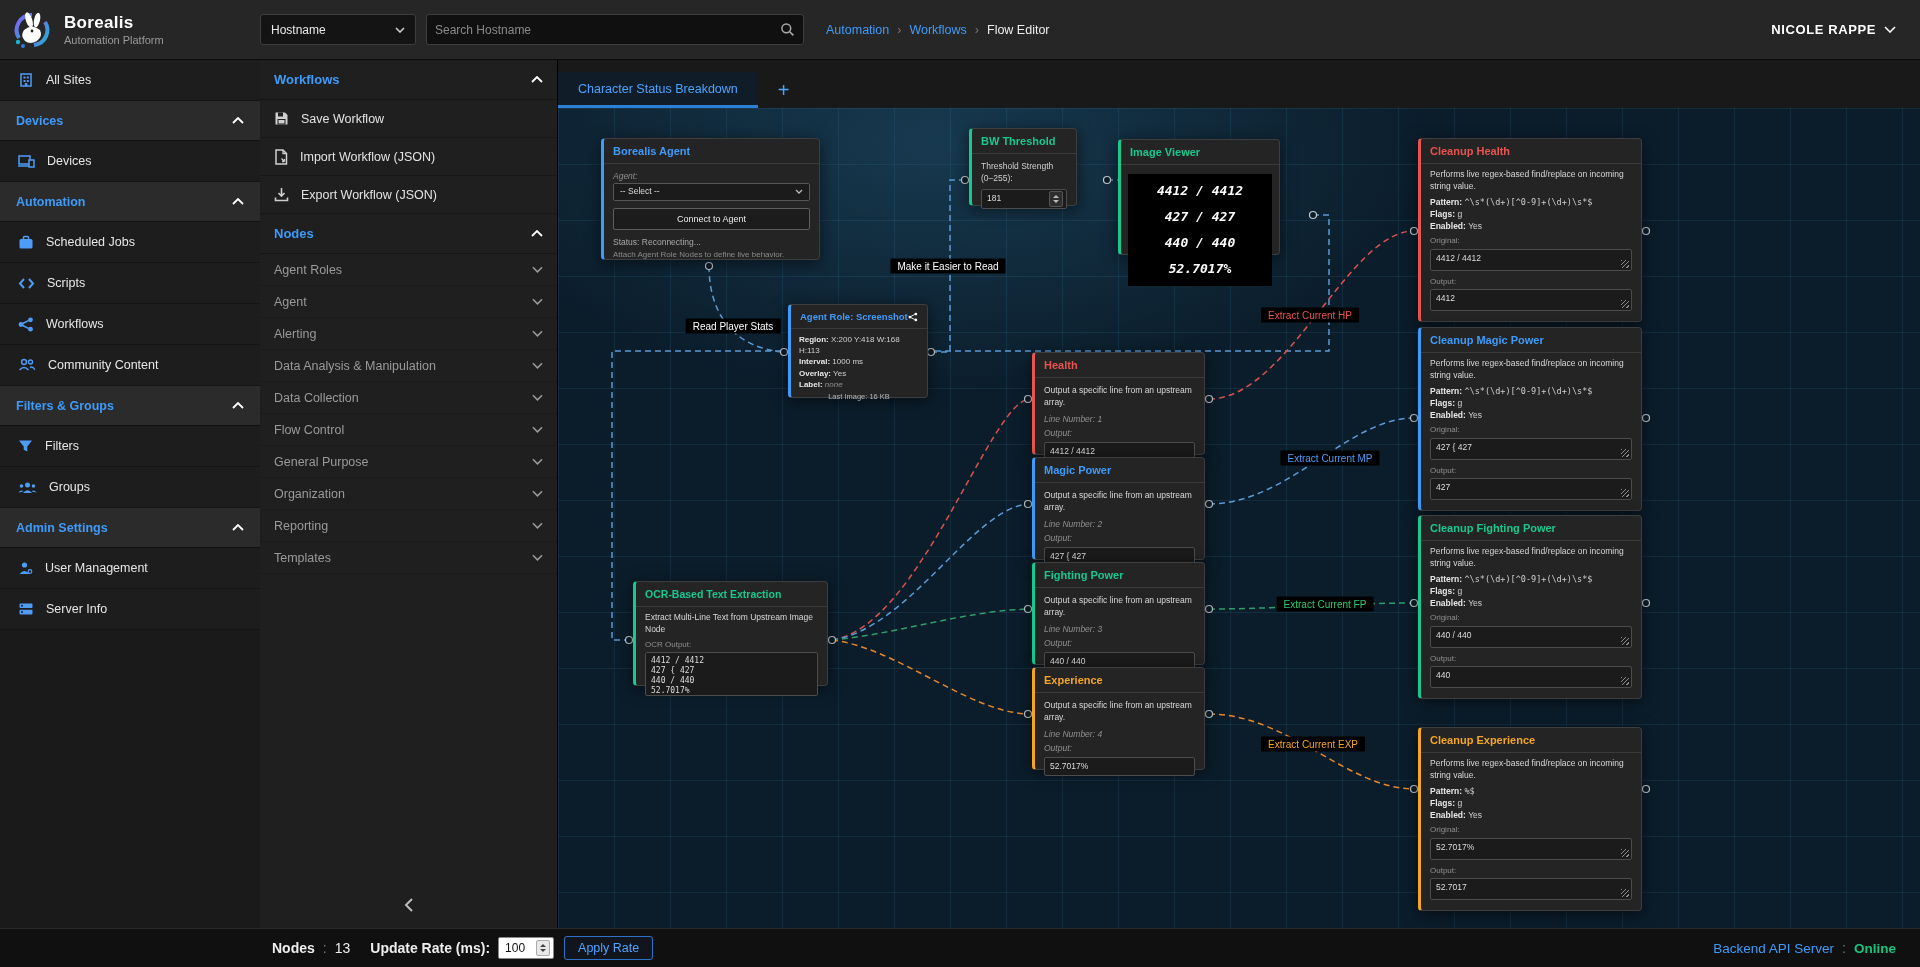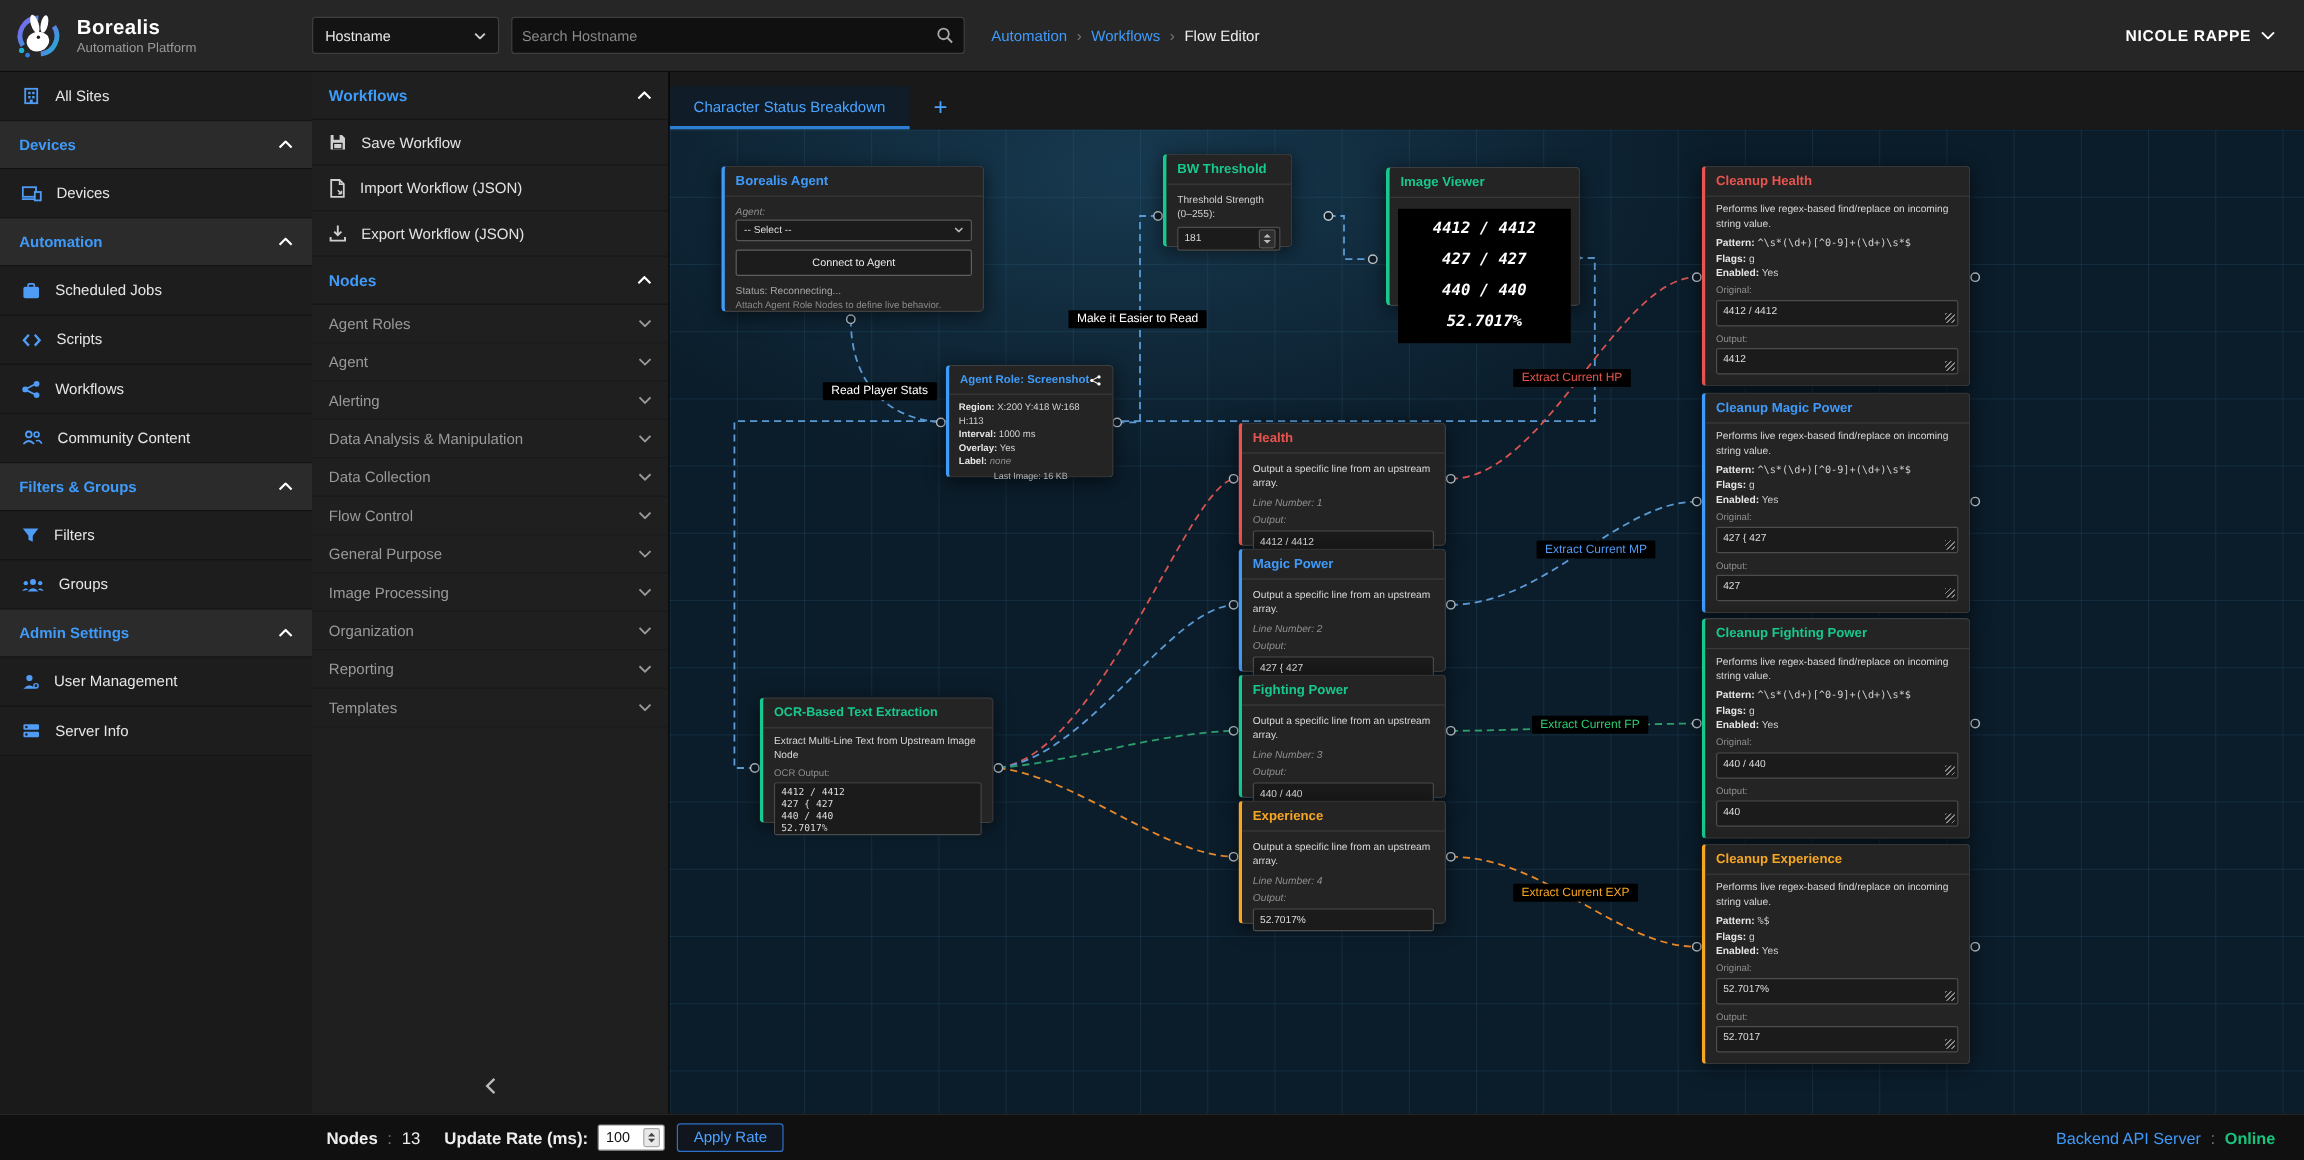--- a/index.html
+++ b/index.html
@@ -381,26 +381,20 @@
           </svg>
         </div>
       <div class="cat-row">
           <span>Flow Control</span>
           <svg class="chev" width="11" height="7" viewBox="0 0 12 7">
             <path d="M1 1 L6 6 L11 1" stroke="#9a9a9a" stroke-width="1.7" fill="none"></path>
           </svg>
         </div>
       <div class="cat-row">
           <span>General Purpose</span>
-          <svg class="chev" width="11" height="7" viewBox="0 0 12 7">
-            <path d="M1 1 L6 6 L11 1" stroke="#9a9a9a" stroke-width="1.7" fill="none"></path>
-          </svg>
-        </div>
-      <div class="cat-row">
-          <span>Image Processing</span>
           <svg class="chev" width="11" height="7" viewBox="0 0 12 7">
             <path d="M1 1 L6 6 L11 1" stroke="#9a9a9a" stroke-width="1.7" fill="none"></path>
           </svg>
         </div>
       <div class="cat-row">
           <span>Organization</span>
           <svg class="chev" width="11" height="7" viewBox="0 0 12 7">
             <path d="M1 1 L6 6 L11 1" stroke="#9a9a9a" stroke-width="1.7" fill="none"></path>
           </svg>
         </div>
@@ -511,21 +505,21 @@
             <div class="fin" style="margin-top:4px;padding-right:20px">
               <span>181</span>
               <span class="spin">
                   <i class="up"></i>
                   <i class="dn"></i>
                 </span>
             </div>
           </div>
         </div>
 
-        <div class="node" style="left:597px;top:31px;width:162px;height:116px;--ac:#17c88f">
+        <div class="node" style="left:560px;top:31px;width:162px;height:116px;--ac:#17c88f">
           <div class="nt">
               <span>Image Viewer</span>
             </div>
           <div class="iv-screen">
             <div>4412 / 4412</div>
             <div>427 / 427</div>
             <div>440 / 440</div>
             <div>52.7017%</div>
           </div>
         </div>
@@ -650,21 +644,21 @@
             <div class="kv"><b>Pattern:</b> <span class="mono">^\s*(\d+)[^0-9]+(\d+)\s*$</span></div>
             <div class="kv"><b>Flags:</b> <span>g</span></div>
             <div class="kv"><b>Enabled:</b> <span>Yes</span></div>
             <div class="flabel" style="margin-top:3px">Original:</div>
             <div class="ta grip">440 / 440</div>
             <div class="flabel">Output:</div>
             <div class="ta grip">440</div>
           </div>
         </div>
 
-        <div class="node" style="left:860px;top:595px;width:224px;height:184px;--ac:#f5a623">
+        <div class="node" style="left:860px;top:619px;width:224px;height:184px;--ac:#f5a623">
           <div class="nt">
               <span>Cleanup Experience</span>
             </div>
           <div class="nb" style="padding:5px 9px">
             <div class="desc" style="margin-bottom:4px">Performs live regex-based find/replace on incoming string value.</div>
             <div class="kv"><b>Pattern:</b> <span class="mono">%$</span></div>
             <div class="kv"><b>Flags:</b> <span>g</span></div>
             <div class="kv"><b>Enabled:</b> <span>Yes</span></div>
             <div class="flabel" style="margin-top:3px">Original:</div>
             <div class="ta grip">52.7017%</div>

